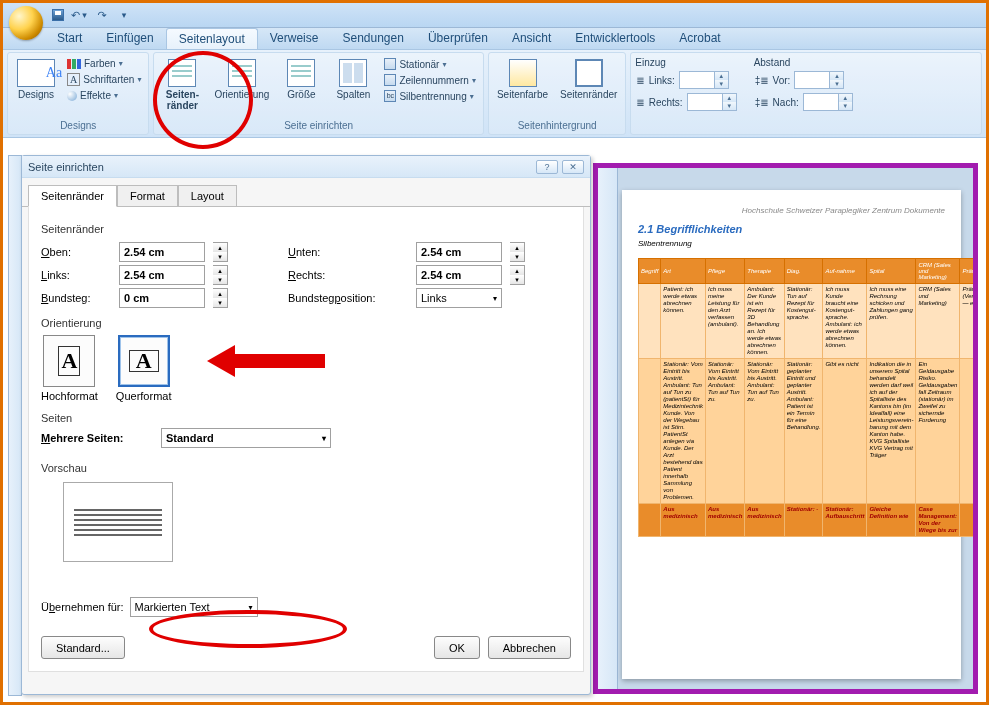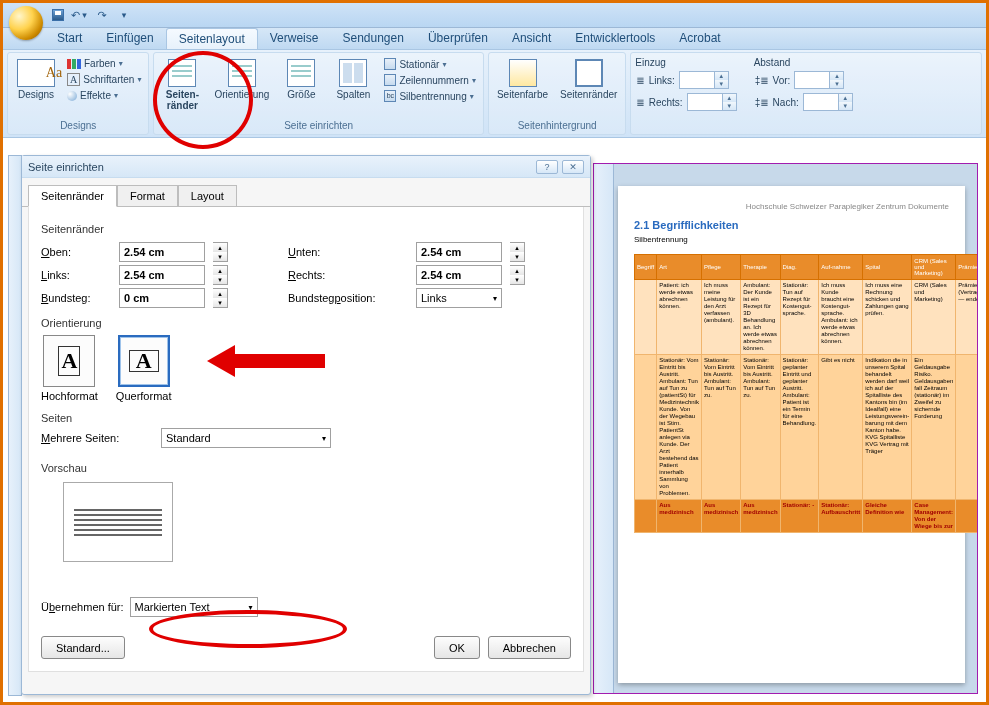--- a/index.html
+++ b/index.html
@@ -57,35 +57,35 @@
 .row .spb{width:15px;display:flex;flex-direction:column;border:1px solid #a0a0a0;border-left:none;height:20px;}
 .row .spb span{flex:1;font-size:7px;text-align:center;line-height:9px;background:linear-gradient(#fff,#e6e6e6);}
 .twoCol{display:flex; gap:60px;}
 .orient-box{display:flex; gap:18px; margin:6px 0 10px;}
 .orient-btn{display:flex; flex-direction:column; align-items:center; gap:3px; font-size:11px;}
 .orient-btn .frame{width:52px;height:52px; border:1px solid #888; display:flex; align-items:center; justify-content:center; background:#fcfcfc;}
 .orient-btn.selected .frame{border:2px solid #2a6bbf; box-shadow: inset 0 0 0 1px #9fc3ea;}
 .orient-btn .frame .sheet{border:1px solid #333; display:flex; align-items:center; justify-content:center; font-family:serif; font-size:22px; font-weight:bold;}
 .sheet.p{width:22px;height:30px;}
 .sheet.l{width:30px;height:22px;}
-.seiten-row{display:flex; align-items:center; gap:12px; margin:4px 0 14px;}
+.seiten-row{display:flex; align-items:center; gap:12px; margin:4px 0 14px;font-weight:bold;}
 .seiten-row .sel{width:170px;height:20px; border:1px solid #a0a0a0; display:flex; align-items:center; justify-content:space-between; padding:0 4px; font-size:11px;}
 .preview-box{width:110px;height:80px;border:1px solid #aaa; margin:8px 0 0 22px; display:flex;flex-direction:column;justify-content:center;gap:3px;padding:10px;}
 .preview-box div{height:2px;background:#666;}
 .apply-row{position:absolute; left:12px; bottom:54px; display:flex; align-items:center; gap:6px;}
 .apply-row .sel{width:128px;height:20px; border:1px solid #a0a0a0; display:flex; align-items:center; justify-content:space-between; padding:0 4px; font-size:11px;}
 .dlg-buttons{position:absolute; right:12px; bottom:12px; display:flex; gap:8px;}
 .dlg-buttons button, .std-btn button{height:23px; padding:0 14px; border:1px solid #888; background:linear-gradient(#fdfdfd,#e6e6e6); font-size:11px; border-radius:3px;}
 .std-btn{position:absolute; left:12px; bottom:12px;}
 
 
 .arrow{position:absolute; z-index:8; pointer-events:none;}
 
 
-.doc-area{position:absolute; left:590px; top:160px; right:8px; bottom:8px; background:#c7d9ea; border:1px solid #a21caf; overflow:hidden;}
+.doc-area{position:absolute; left:590px; top:160px; right:8px; bottom:8px; background:#c7d9ea; border:5px solid #a21caf; overflow:hidden;font-style:italic;}
 .page{position:absolute; left:24px; top:22px; right:12px; bottom:10px; background:#fff; box-shadow:0 2px 5px rgba(0,0,0,.3); padding:16px 16px; font-size:9px;}
 .page h3{color:#2a6bbf; font-size:11px; font-weight:bold; margin-bottom:4px;}
 .page .tiny{font-size:8px; color:#888; text-align:right; margin-bottom:8px;}
 .tbl{width:100%; border-collapse:collapse; font-size:6px;}
 .tbl th{background:#e98c2a; color:#fff; padding:3px 2px; border:1px solid #d67000; text-align:left; font-weight:normal;}
 .tbl td{background:#ffe2be; padding:2px; border:1px solid #f0b56e; vertical-align:top; line-height:7px;}
 .tbl tr.alt td{background:#ffd39a;}
 .ruler-v{position:absolute; left:0; top:0; bottom:0; width:20px; background:linear-gradient(90deg,#e7f1fb,#d6e7f7); border-right:1px solid #9cb8d6;}
 
 
@@ -120,21 +120,21 @@
   <div class="tab">Überprüfen</div>
   <div class="tab">Ansicht</div>
   <div class="tab">Entwicklertools</div>
   <div class="tab">Acrobat</div>
 </div>
 
 <div class="ribbon">
   <div class="group">
     <div class="group-body">
       <div class="big-btn">
-        <div class="ic" style="border:1px solid #5d87b5;background:#fff;display:flex;align-items:center;justify-content:center;font-family:serif;font-size:14px;color:#a16207;padding-left:36px;">Aa</div>
+        <div class="ic" style="border:1px solid #5d87b5;background:#fff;display:flex;align-items:center;justify-content:center;font-family:serif;font-size:14px;color:#3b82f6;padding-left:36px;">Aa</div>
         <div class="lbl">Designs</div>
       </div>
       <div style="display:flex;flex-direction:column;gap:2px;">
         <div class="mini-row">
             <span style="display:inline-flex;gap:1px;">
               <span style="width:4px;height:10px;background:#d33;"></span>
               <span style="width:4px;height:10px;background:#3a6;"></span>
               <span style="width:4px;height:10px;background:#36d;"></span>
             </span>
             <span>Farben</span>

